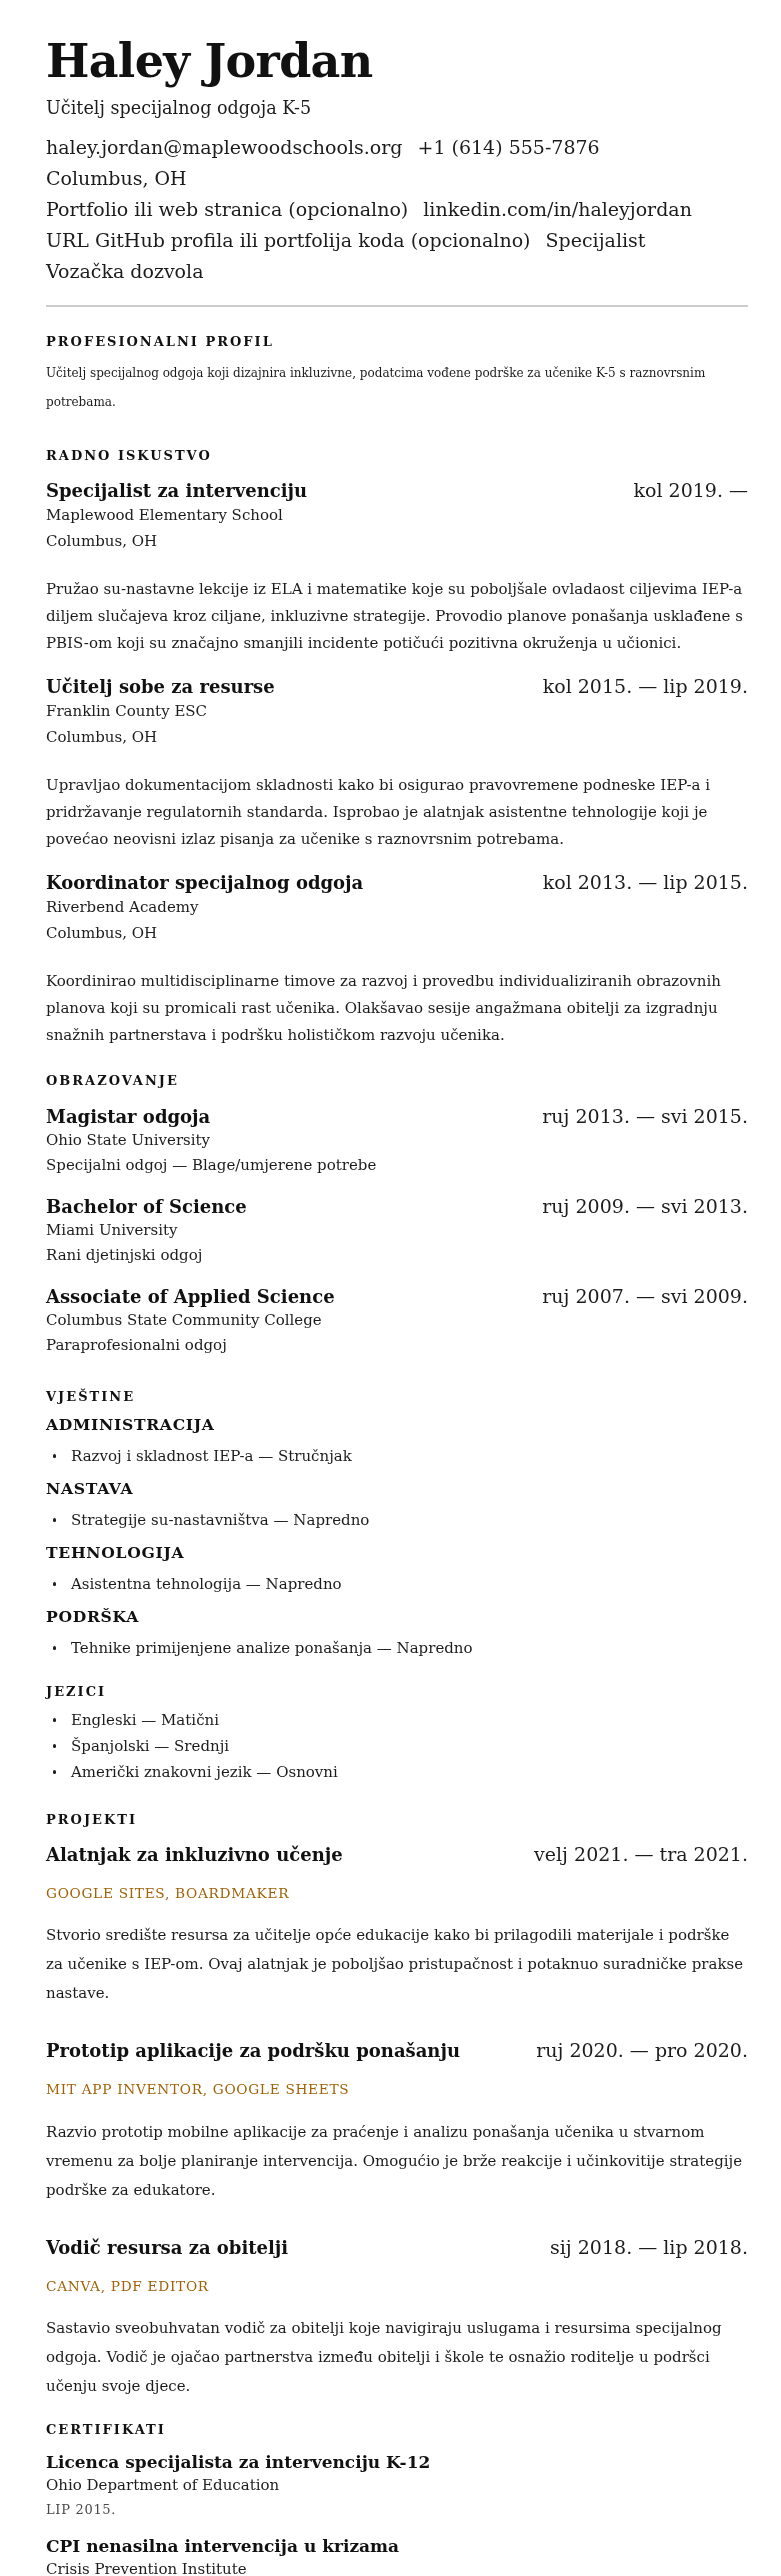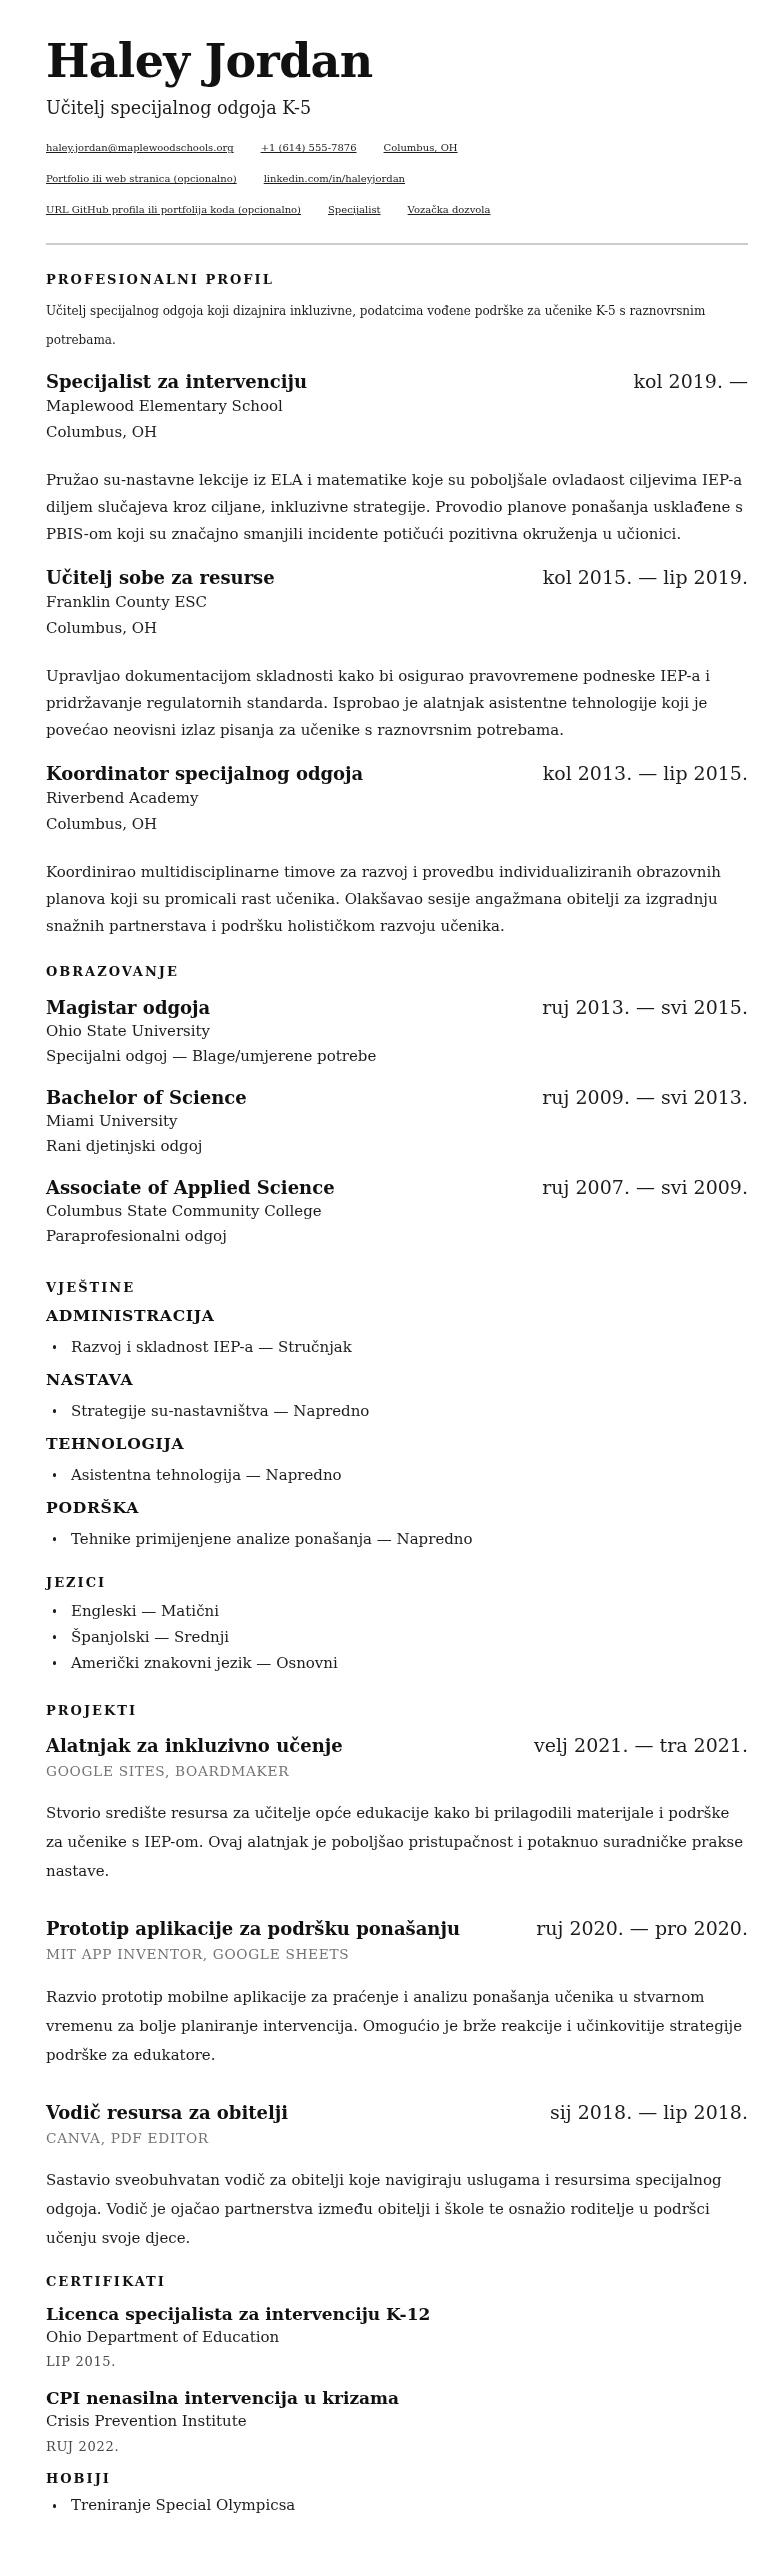--- a/index.html
+++ b/index.html
@@ -34,24 +34,23 @@
   }
   .subtitle {
     margin-top: 10.4px;
     font-size: 17.6px;
     line-height: 22px;
   }
   .contact { margin-top: 13px; }
   .contact-row {
     display: flex;
     flex-wrap: wrap;
-    gap: 0 27px;
-    font-size: 10px;
+    gap: 0 15px;
+    font-size: 19px;
     line-height: 31px;
-    text-decoration: underline;
   }
   hr.divider {
     border: none;
     border-top: 2px solid #cccccc;
     margin: 18px 0 0 0;
   }
 
   
   h2.sec {
     margin: 0;
@@ -148,25 +147,25 @@
     background: #1c1c1c;
   }
   #languages ul.blist { margin-top: 7.8px; }
   #hobbies ul.blist { margin-top: 6.5px; }
   #hobbies ul.blist li { line-height: 25px; }
 
   
   .project { margin-top: 14.3px; }
   .project + .project { margin-top: 31px; }
   .tools {
-    margin-top: 5px;
+    margin-top: 18px;
     font-size: 13.7px;
     line-height: 18px;
     letter-spacing: 0.7px;
-    color: #737373;
+    color: #a16207;
   }
   .project .desc {
     margin: 19.5px 0 0 0;
     font-size: 15px;
     line-height: 29px;
     max-width: 700px;
   }
 
   
   .cert { margin-top: 13px; }
@@ -215,20 +214,21 @@
 
     <hr class="divider">
   </header>
 
   <section id="profile">
     <h2 class="sec">PROFESIONALNI PROFIL</h2>
     <p class="body-text">Učitelj specijalnog odgoja koji dizajnira inkluzivne, podatcima vođene podrške za učenike K-5 s raznovrsnim potrebama.</p>
   </section>
 
   <section id="experience">
+    <h2 class="sec">RADNO ISKUSTVO</h2>
 
     <article class="job">
       <div class="entry-head">
         <h3>Specijalist za intervenciju</h3>
         <span class="dates">kol 2019. —</span>
       </div>
       <div class="line">Maplewood Elementary School</div>
       <div class="line">Columbus, OH</div>
       <p class="desc">Pružao su-nastavne lekcije iz ELA i matematike koje su poboljšale ovladaost ciljevima IEP-a diljem slučajeva kroz ciljane, inkluzivne strategije. Provodio planove ponašanja usklađene s PBIS-om koji su značajno smanjili incidente potičući pozitivna okruženja u učionici.</p>
     </article>

